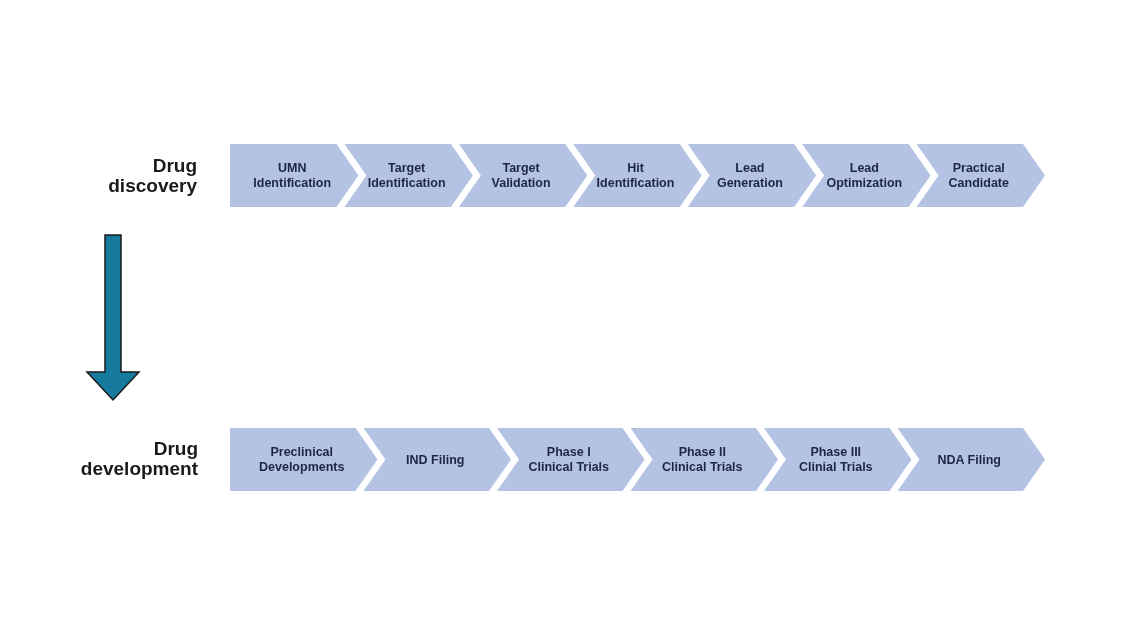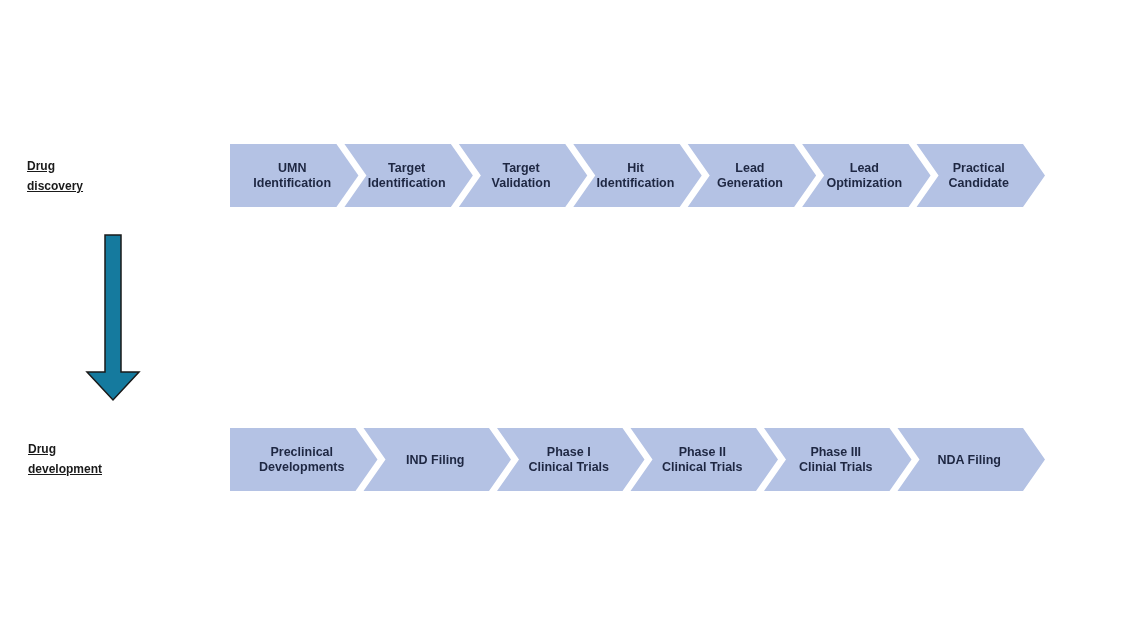--- a/index.html
+++ b/index.html
@@ -11,26 +11,25 @@
   .stage {
     position: relative;
     width: 1130px;
     height: 636px;
     background: #ffffff;
     overflow: hidden;
   }
   .row-title {
     position: absolute;
     width: 170px;
-    text-align: left;
-    font-size: 12px;
+    text-align: right;
+    font-size: 19px;
     font-weight: bold;
     line-height: 20px;
     color: #1a1a1a;
-    text-decoration: underline;
   }
   .title-discovery  { left: 27px;  top: 156px; }
   .title-development{ left: 28px;  top: 439px; }
   .band {
     position: absolute;
     left: 228px;
   }
   .band-discovery   { top: 144px; }
   .band-development { top: 428px; }
   .connector-arrow {

